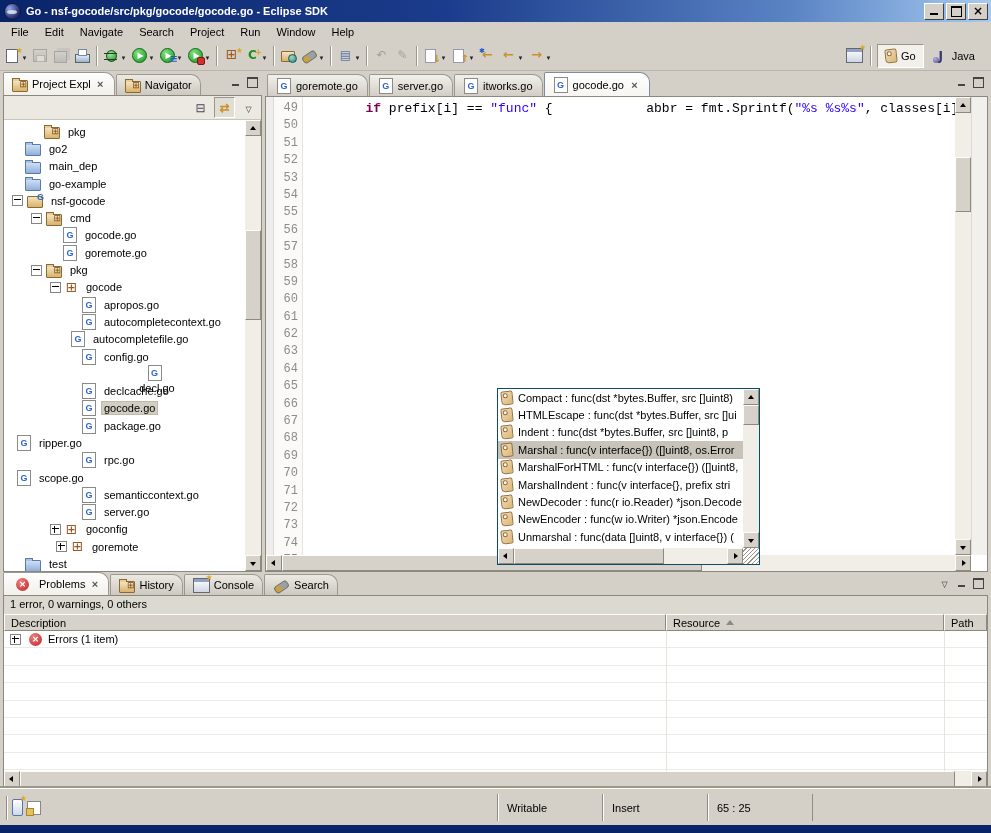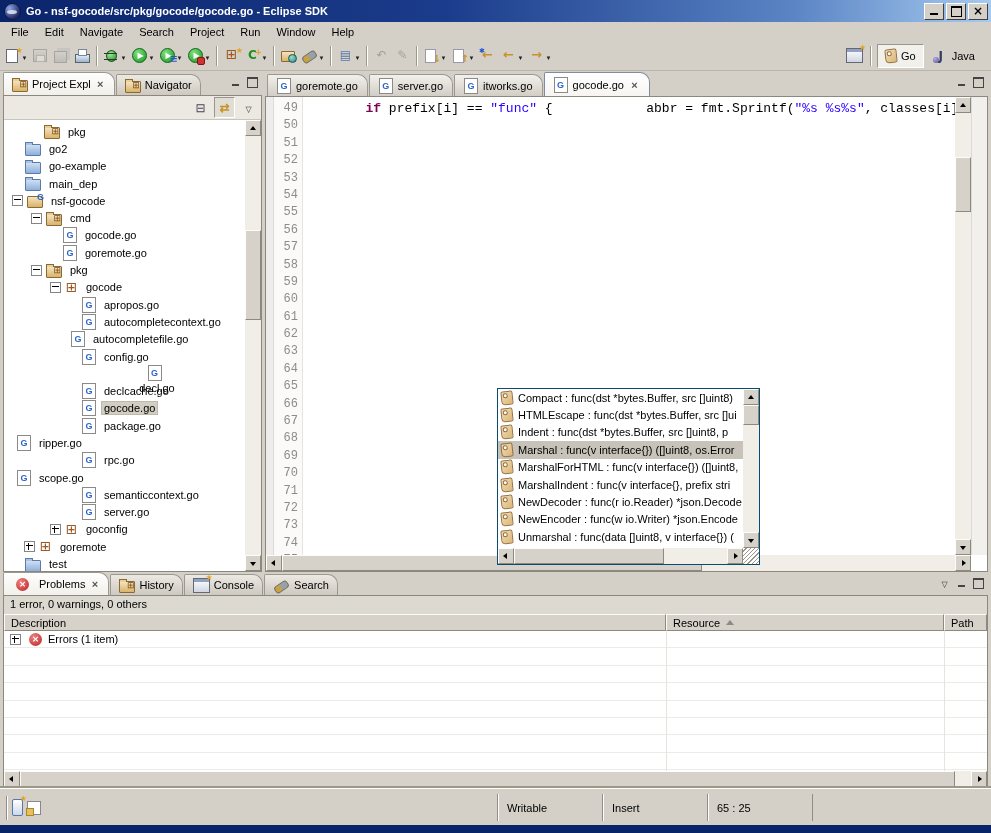--- a/index.html
+++ b/index.html
@@ -385,26 +385,26 @@
           <span class="lbl">pkg</span>
         </span>
         <span class="trow" style="padding-left: 8px;">
           <span class="expspacer"></span>
           <span class="ticon ic-folder"></span>
           <span class="lbl">go2</span>
         </span>
         <span class="trow" style="padding-left: 8px;">
           <span class="expspacer"></span>
           <span class="ticon ic-folder"></span>
+          <span class="lbl">main_dep</span>
+        </span>
+        <span class="trow" style="padding-left: 8px;">
+          <span class="expspacer"></span>
+          <span class="ticon ic-folder"></span>
           <span class="lbl">go-example</span>
-        </span>
-        <span class="trow" style="padding-left: 8px;">
-          <span class="expspacer"></span>
-          <span class="ticon ic-folder"></span>
-          <span class="lbl">main_dep</span>
         </span>
         <span class="trow" style="padding-left: 8px;">
           <span class="expbox"></span>
           <span class="ticon ic-project"></span>
           <span class="lbl">nsf-gocode</span>
         </span>
         <span class="trow" style="padding-left: 27px;">
           <span class="expbox"></span>
           <span class="ticon ic-pkgfolder"></span>
           <span class="lbl">cmd</span>
@@ -492,21 +492,21 @@
         <span class="trow" style="padding-left: 65px;">
           <span class="expspacer"></span>
           <span class="ticon ic-gofile"></span>
           <span class="lbl">server.go</span>
         </span>
         <span class="trow" style="padding-left: 46px;">
           <span class="expbox plus"></span>
           <span class="ticon ic-package"></span>
           <span class="lbl">goconfig</span>
         </span>
-        <span class="trow" style="padding-left: 20px;">
+        <span class="trow" style="padding-left: 52px;">
           <span class="expbox plus"></span>
           <span class="ticon ic-package"></span>
           <span class="lbl">goremote</span>
         </span>
         <span class="trow" style="padding-left: 8px;">
           <span class="expspacer"></span>
           <span class="ticon ic-folder"></span>
           <span class="lbl">test</span>
         </span>
       </div>

